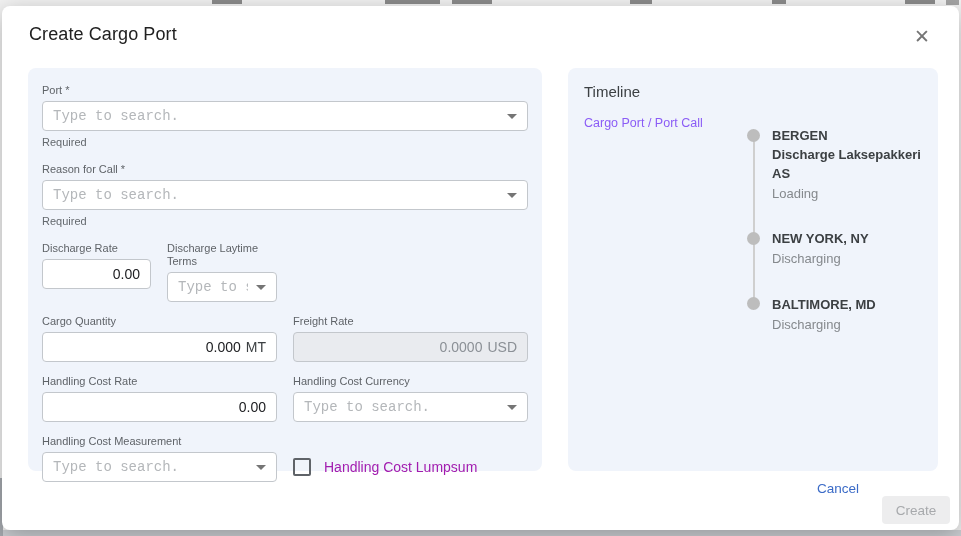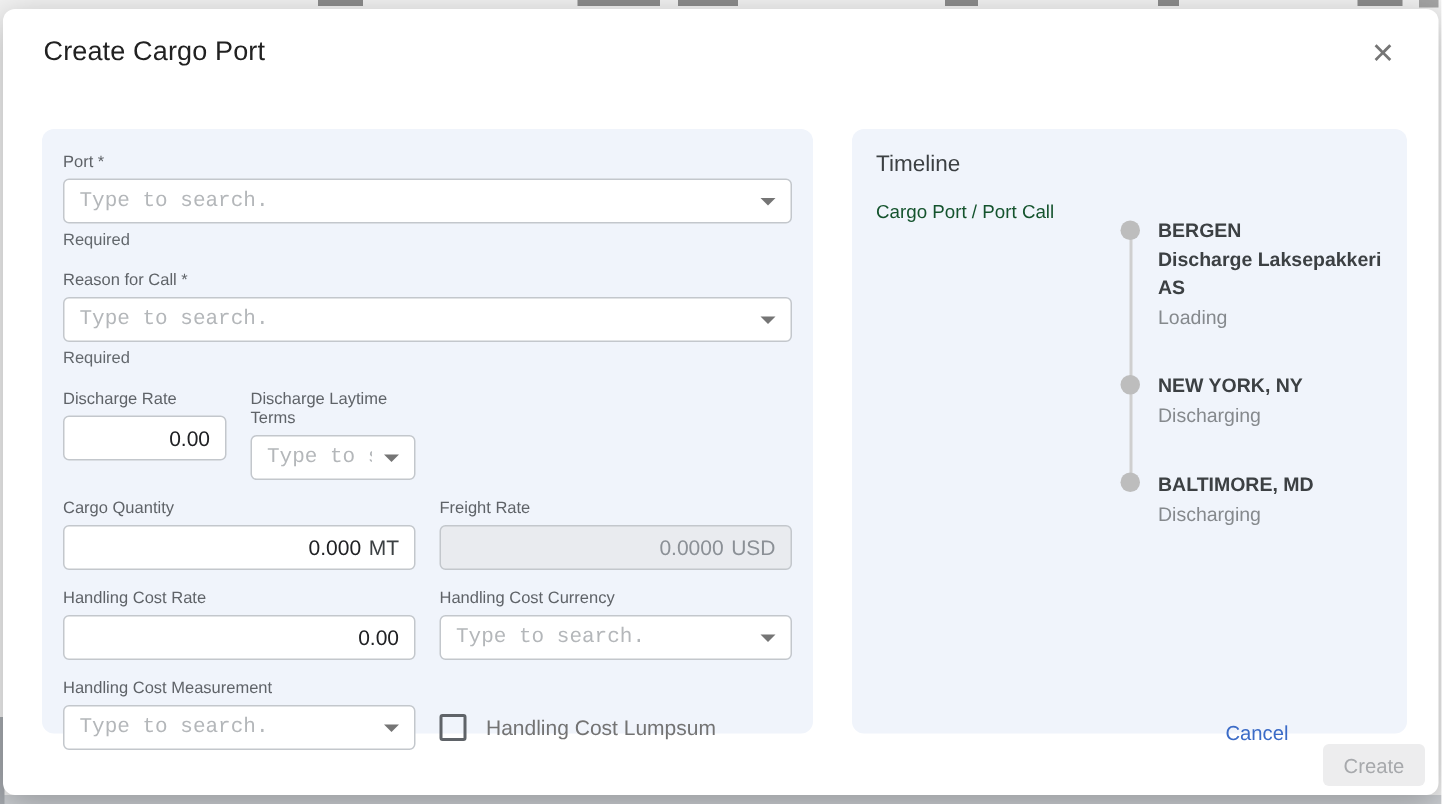--- a/index.html
+++ b/index.html
@@ -23,21 +23,21 @@
   .dialog-header { position:absolute; left:27px; top:18px; right:18px; height:26px; }
   .dialog-title { font-size:18px; font-weight:400; color:#212121; letter-spacing:.1px; }
   .close-btn {
     position:absolute; right:7px; top:0; width:24px; height:24px;
     display:flex; align-items:center; justify-content:center;
     font-size:19px; color:#757575; cursor:pointer; background:none; border:none;
     font-family:"DejaVu Sans",sans-serif;
   }
 
   
-  .panel { position:absolute; top:80px; height:403px; background:#f0f4fb; border-radius:8px; }
+  .panel { position:absolute; top:62px; height:403px; background:#f0f4fb; border-radius:8px; }
   .panel-form { left:26px; width:514px; padding:16px 14px; }
   .panel-timeline { left:566px; width:370px; padding:15px 16px; }
 
   
   .group { margin-bottom:13px; }
   .group.with-helper { margin-bottom:15px; }
   .field-label { font-size:11px; color:#5f6368; margin-bottom:4px; line-height:13px; }
   .helper { font-size:11px; color:#63686d; margin-top:5px; line-height:12px; }
   .box {
     height:30px; background:#ffffff; border:1px solid #c3c7cc; border-radius:4px;
@@ -56,25 +56,25 @@
     width:0; height:0; border-left:5px solid transparent; border-right:5px solid transparent;
     border-top:5px solid #757575; margin-left:8px; flex:0 0 auto;
   }
   .row3 { display:grid; grid-template-columns:109px 110px 1fr; column-gap:16px; }
   .row2 { display:grid; grid-template-columns:235px 1fr; column-gap:16px; }
   .checkbox-cell { display:flex; align-items:center; height:30px; margin-top:17px; }
   .checkbox {
     width:18px; height:18px; border:2px solid #5f6368; border-radius:2px;
     background:transparent; cursor:pointer; flex:0 0 auto;
   }
-  .checkbox-label { font-size:14px; color:#737373; margin-left:13px; cursor:pointer; }
+  .checkbox-label { font-size:14px; color:#a21caf; margin-left:13px; cursor:pointer; }
 
   
   .tl-title { font-size:15px; color:#3c4043; font-weight:400; margin-bottom:16px; }
-  .tl-subtitle { font-size:12.5px; color:#14532d; }
+  .tl-subtitle { font-size:12.5px; color:#8b5cf6; }
   .tl-rail { position:absolute; left:185px; top:68px; width:2px; height:168px; background:#cfcfcf; }
   .tl-dot { position:absolute; left:179px; width:13px; height:13px; border-radius:50%; background:#bdbdbd; }
   .tl-entry { position:absolute; left:204px; width:160px; }
   .tl-name { font-size:13px; font-weight:bold; color:#3c4043; line-height:18px; }
   .tl-detail { font-size:13px; font-weight:bold; color:#3c4043; line-height:19px; }
   .tl-detail:empty { display:none; }
   .tl-activity { font-size:13px; color:#85898d; line-height:19px; margin-top:1px; }
 
   
   .footer { position:absolute; right:9px; bottom:6px; display:flex; align-items:center; }

